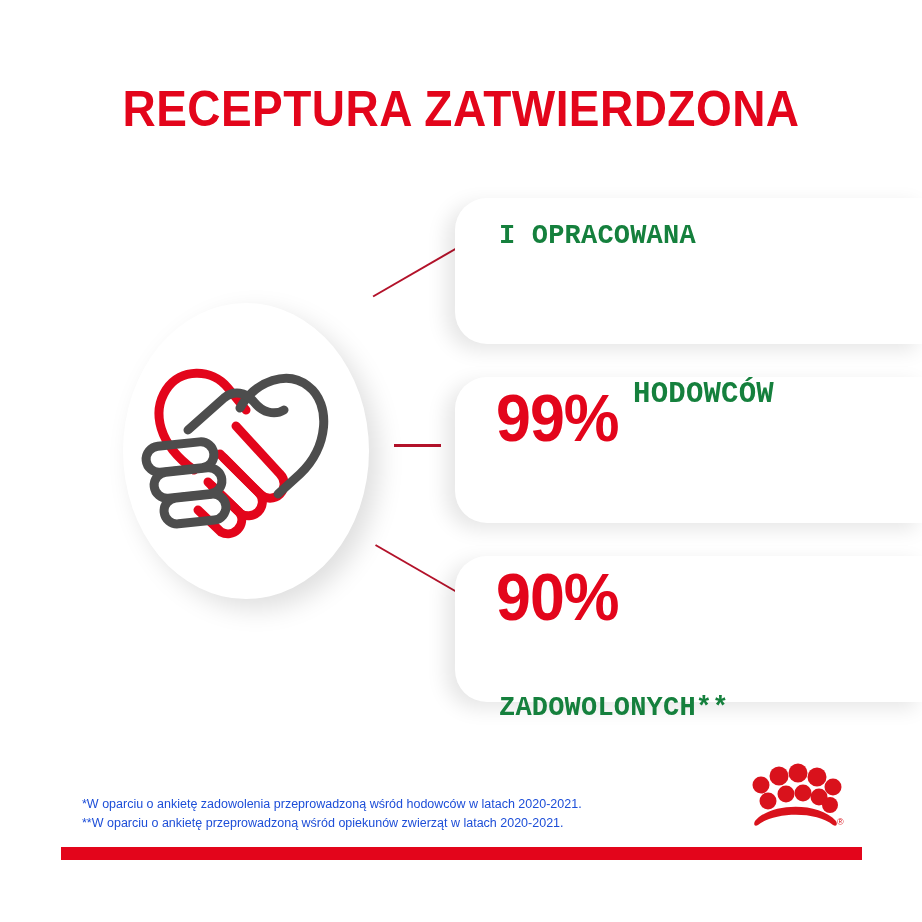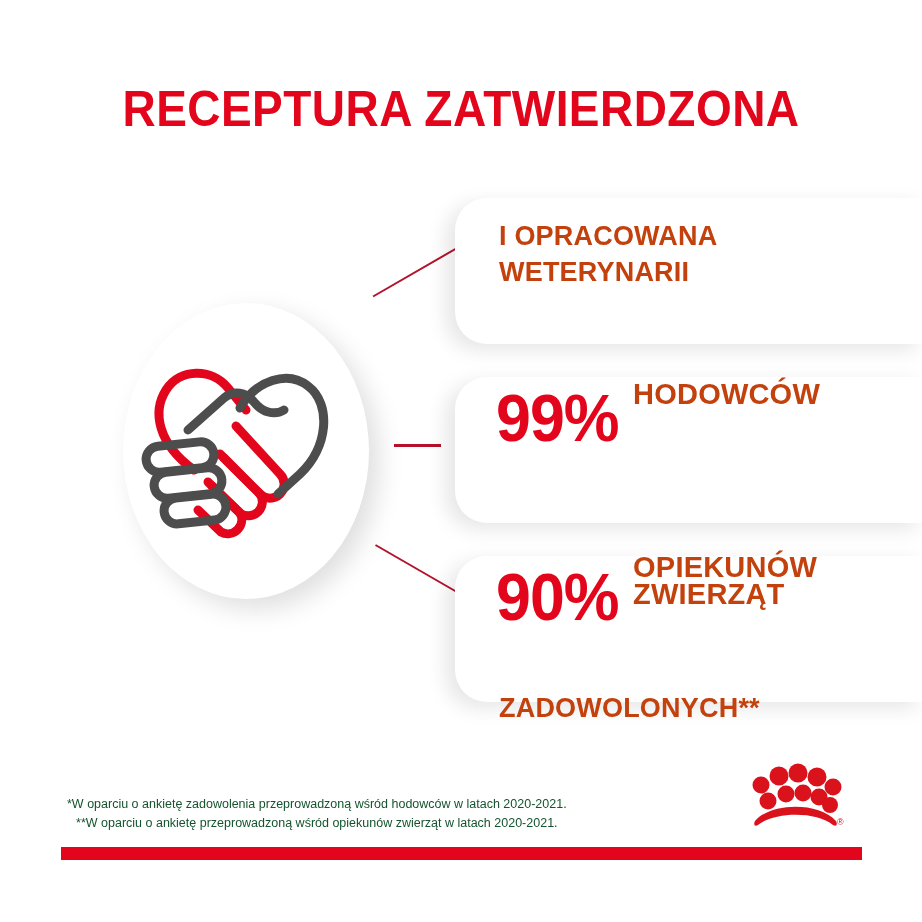--- a/index.html
+++ b/index.html
@@ -88,22 +88,22 @@
     background: #ffffff;
     border-radius: 32px 0 0 32px;
     box-shadow: -9px 6px 20px rgba(0,0,0,0.10);
     box-sizing: border-box;
   }
   #card-vets   { left: 455px; top: 198px; width: 470px; height: 146px; }
   #card-99     { left: 455px; top: 377px; width: 470px; height: 146px; }
   #card-90     { left: 455px; top: 556px; width: 470px; height: 146px; }
 
   .gray-line {
-    color: #c2410c;
-    font-family: Liberation Sans, sans-serif;
+    color: #15803d;
+    font-family: Liberation Mono, monospace;
     font-weight: bold;
     letter-spacing: 0.2px;
     white-space: nowrap;
   }
 
   
   #vets-text {
     position: absolute;
     left: 44px;
     top: 20px;
@@ -146,29 +146,28 @@
     line-height: 32px;
   }
   #stat99-bottom { top: 92px; }
   #stat90-bottom { top: 96px; margin-top: 40px; }
   #stat99-words { top: -4px; }
   #stat90-words { top: -10px; }
 
   
   #footnotes {
     position: absolute;
-    left: 67px;
+    left: 82px;
     top: 795px;
-    color: #14532d;
+    color: #1d4ed8;
     font-family: "Liberation Sans", sans-serif;
     font-size: 12.5px;
     line-height: 19px;
     font-weight: normal;
     white-space: nowrap;
-    text-align: center;
   }
   #footnotes div { margin: 0; }
 
   
   #brand-logo {
     position: absolute;
     left: 746px;
     top: 763px;
     width: 98px;
     height: 74px;
@@ -211,40 +210,35 @@
 
       <rect x="18" y="92" width="68" height="26" rx="13" stroke="#4D4D4D" transform="rotate(-6 52 105)"></rect>
       <rect x="26" y="118" width="68" height="26" rx="13" stroke="#4D4D4D" transform="rotate(-6 60 131)"></rect>
       <rect x="36" y="144" width="62" height="26" rx="13" stroke="#4D4D4D" transform="rotate(-6 67 157)"></rect>
     </g>
   </svg>
 
   <div class="card" id="card-vets">
     <div class="gray-line" id="vets-text">
       <div>I OPRACOWANA</div>
-      <div>WETERYNARII</div>
     </div>
   </div>
 
   <div class="card" id="card-99">
     <div class="stat-top">
       <span class="stat-pct">99%</span>
       <span class="gray-line stat-words" id="stat99-words">
         <div>HODOWCÓW</div>
       </span>
     </div>
   </div>
 
   <div class="card" id="card-90">
     <div class="stat-top">
       <span class="stat-pct">90%</span>
-      <span class="gray-line stat-words" id="stat90-words">
-        <div>OPIEKUNÓW</div>
-        <div>ZWIERZĄT</div>
-      </span>
     </div>
     <div class="gray-line stat-bottom" id="stat90-bottom">ZADOWOLONYCH**</div>
   </div>
 
   <div id="footnotes">
     <div>*W oparciu o ankietę zadowolenia przeprowadzoną wśród hodowców w latach 2020-2021.</div>
     <div>**W oparciu o ankietę przeprowadzoną wśród opiekunów zwierząt w latach 2020-2021.</div>
   </div>
 
   <svg id="brand-logo" viewBox="0 0 98 74">

